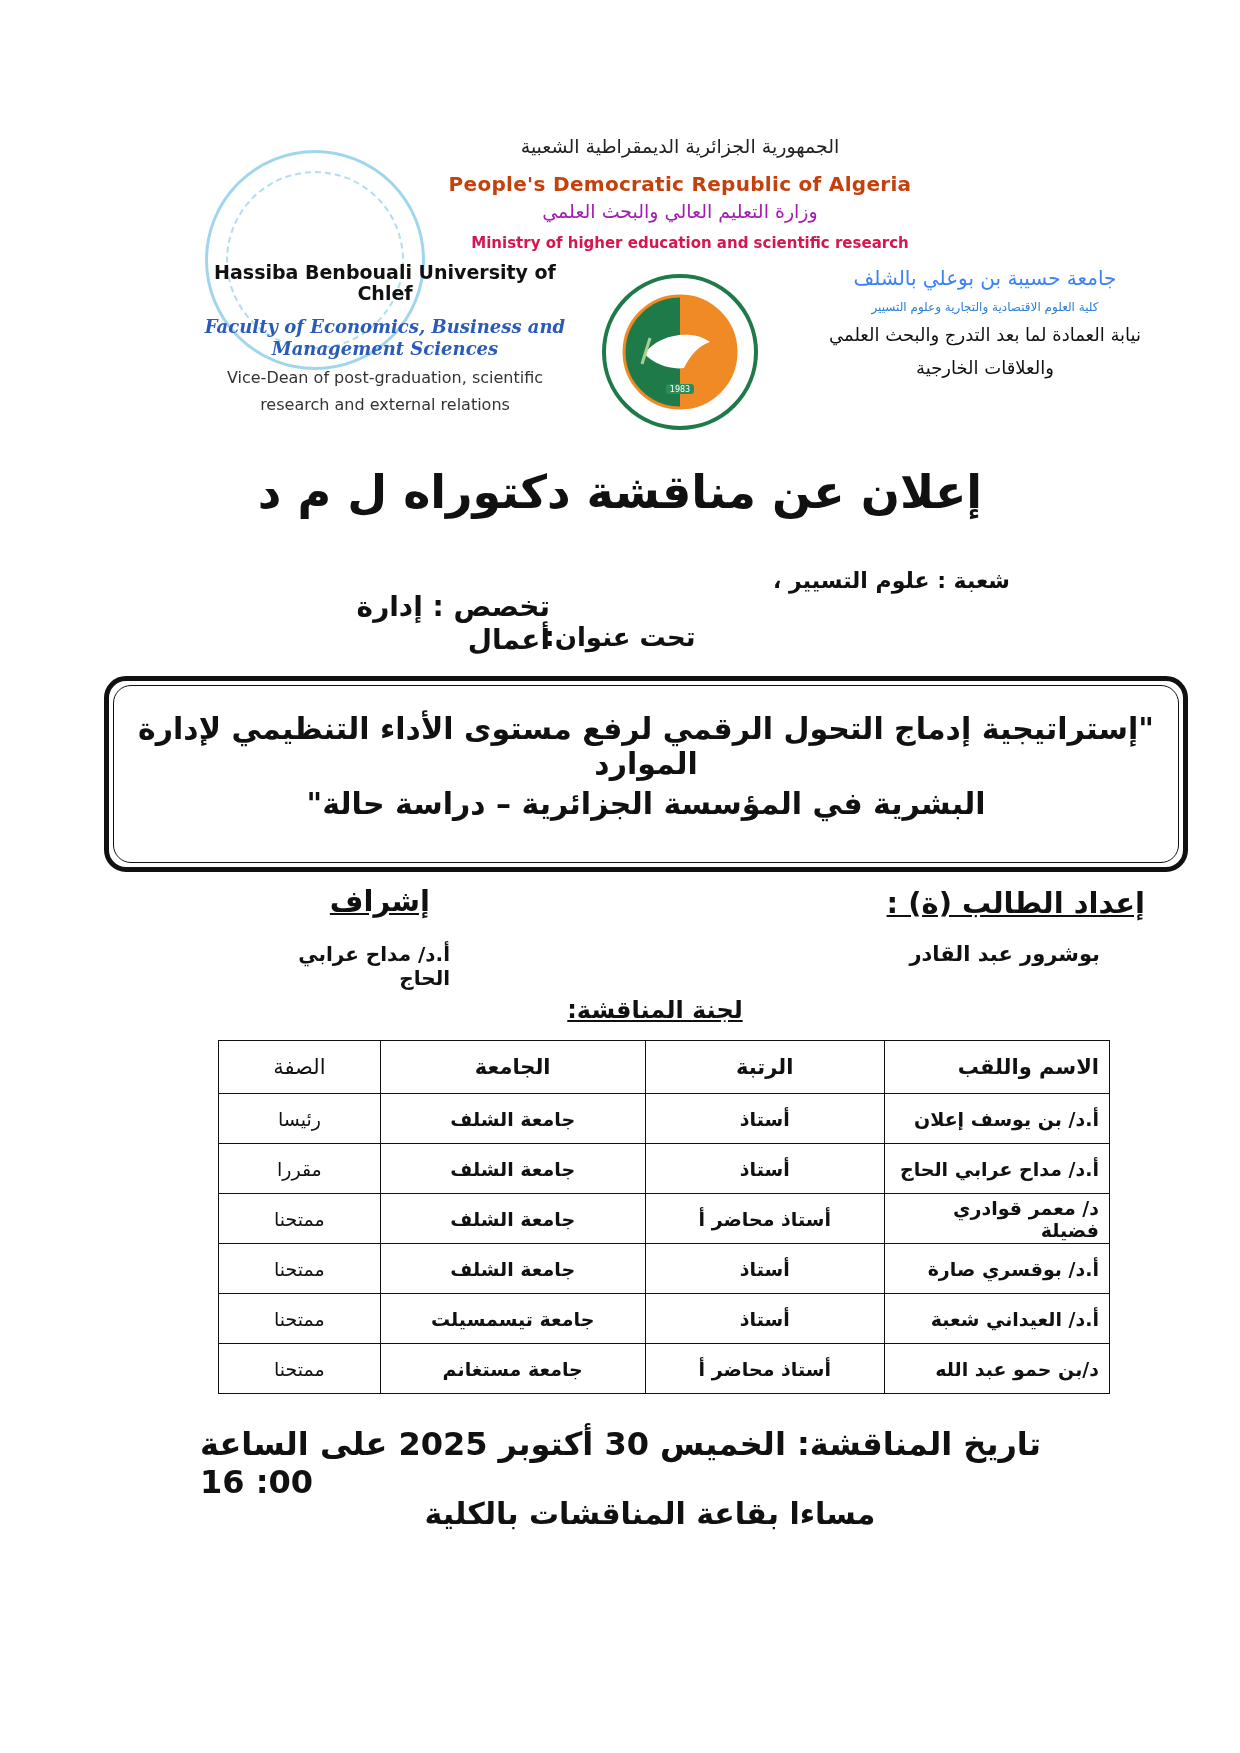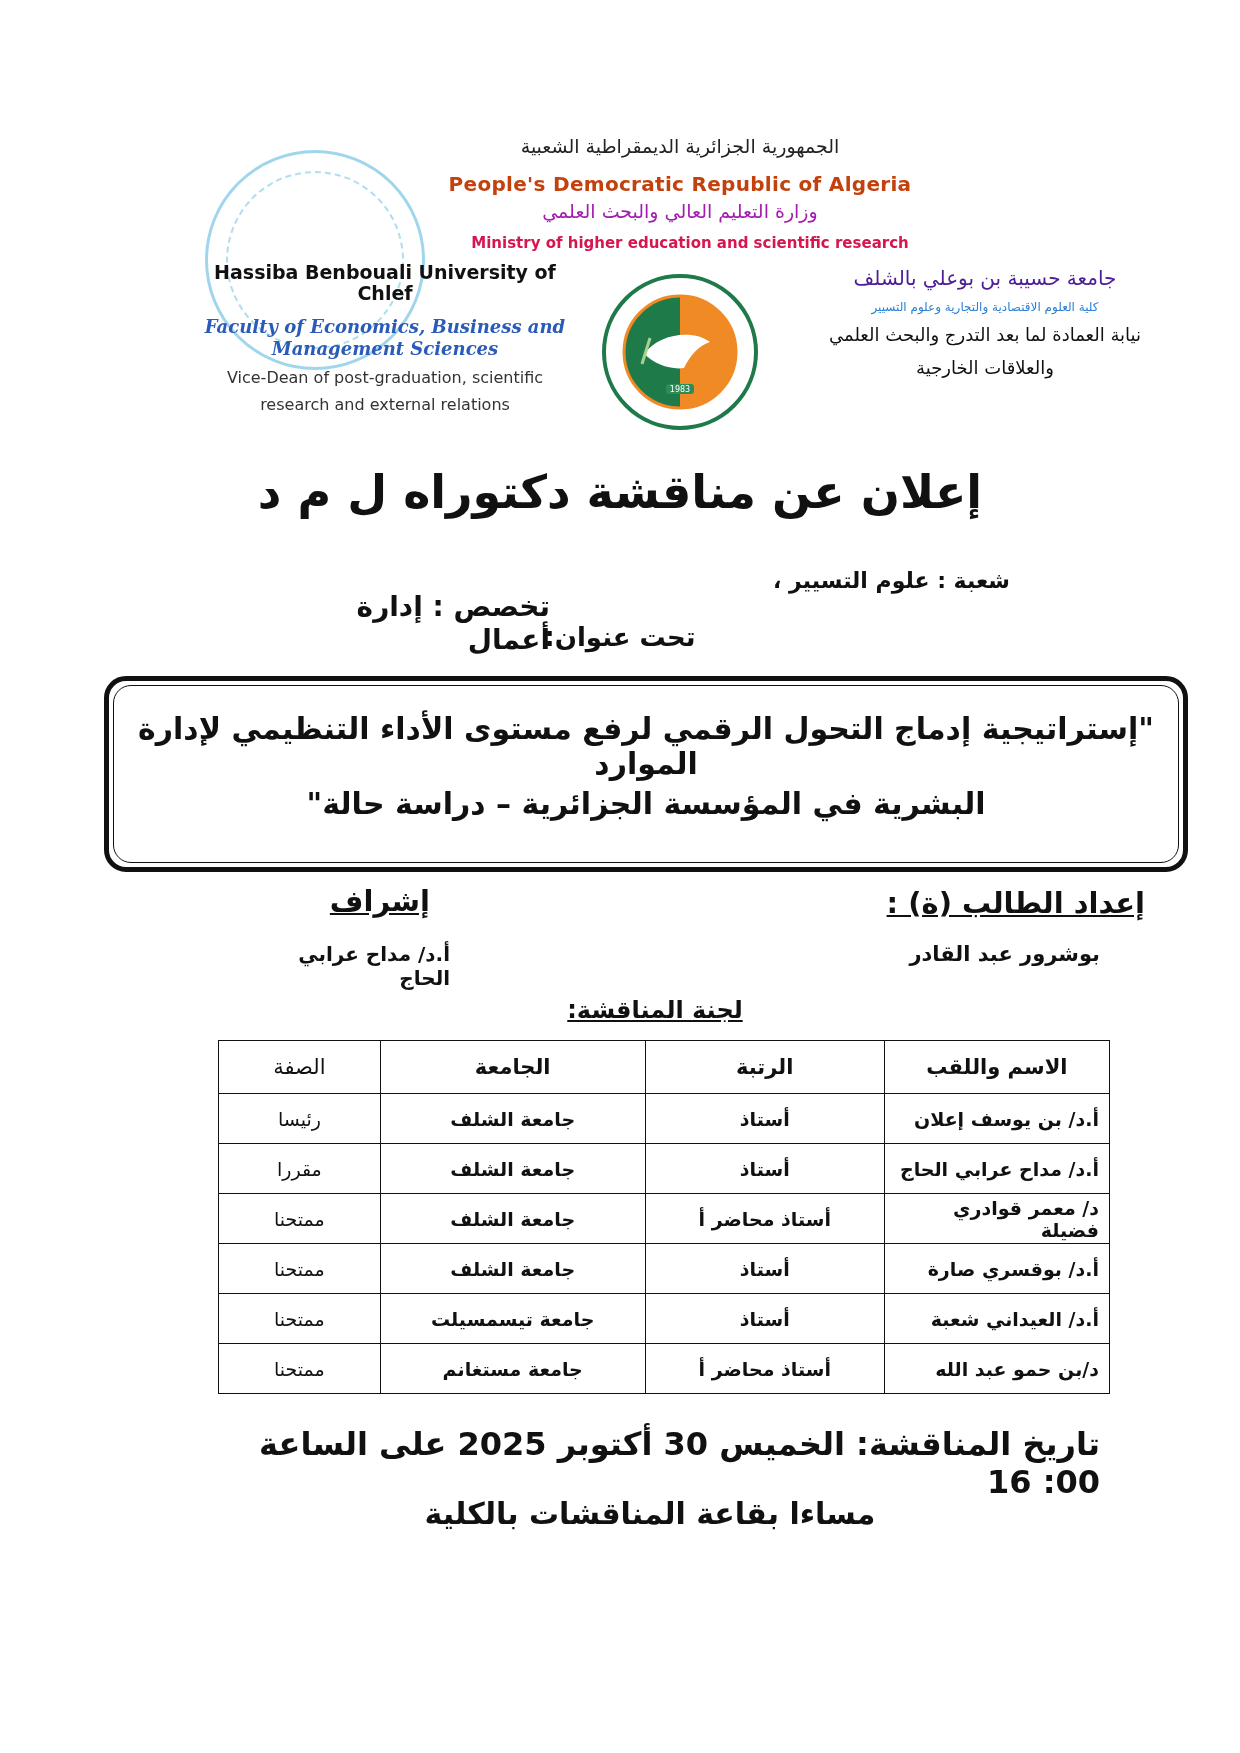--- a/index.html
+++ b/index.html
@@ -13,21 +13,21 @@
   #hdr-en-country { left:440px; top:172px; width:480px; font-size:20px; font-weight:bold; color:#c2410c; letter-spacing:0.3px; }
   #hdr-ar-ministry { left:440px; top:200px; width:480px; font-size:19px; color:#a21caf; }
   #hdr-en-ministry { left:430px; top:234px; width:520px; font-size:15px; font-weight:bold; color:#d6174f; }
 
   #left-block { left:190px; top:262px; width:390px; }
   #uni-en { font-size:19px; font-weight:bold; color:#111; line-height:21px; text-align:center; }
   #fac-en { font-family:"DejaVu Serif", serif; font-style:italic; font-weight:bold; font-size:18px; color:#2a5bb8; line-height:22px; text-align:center; margin-top:12px; }
   #vice-en { font-size:16px; color:#333; line-height:27px; text-align:center; margin-top:4px; }
 
   #right-block { left:785px; top:266px; width:400px; }
-  #uni-ar { font-size:20px; text-align:center; color:#4c1d95; }
+  #uni-ar { font-size:20px; text-align:center; color:#3b82f6; }
   #fac-ar { font-size:12px; text-align:center; color:#2a7ed3; margin-top:10px; }
   #vice-ar-1 { font-size:18px; text-align:center; color:#111; margin-top:10px; }
   #vice-ar-2 { font-size:18px; text-align:center; color:#111; margin-top:12px; }
 
   
   #stamp { left:205px; top:150px; width:220px; height:220px; border-radius:50%; border:3px solid rgba(80,180,220,0.55); box-sizing:border-box; }
   #stamp::after { content:""; position:absolute; left:18px; top:18px; right:18px; bottom:18px; border-radius:50%; border:2px dashed rgba(80,180,220,0.45); }
 
   
   #logo { left:600px; top:272px; width:160px; height:160px; }
@@ -49,26 +49,26 @@
   #student-name { left:860px; top:942px; width:240px; font-size:21px; font-weight:bold; text-align:right; }
   #supervision-label { left:300px; top:884px; width:130px; font-size:29px; font-weight:bold; text-align:right; text-decoration:underline; }
   #supervisor-name { left:250px; top:942px; width:200px; font-size:20px; font-weight:bold; text-align:right; }
 
   #committee-label { left:560px; top:996px; width:190px; font-size:24px; font-weight:bold; text-align:center; text-decoration:underline; }
 
   
   #committee-table { left:218px; top:1040px; width:892px; border-collapse:collapse; direction:rtl; }
   #committee-table td, #committee-table th { border:1.5px solid #111; height:49px; font-size:19px; font-weight:bold; padding:0 10px; }
   #committee-table th { font-size:21px; height:52px; }
-  .c-name { width:220px; }
+  .c-name { width:220px; text-align:right; }
   .c-rank { width:238px; text-align:center; }
   .c-uni { width:262px; text-align:center; }
   .c-role { width:152px; text-align:center; font-weight:normal !important; }
 
-  #date-line { left:200px; top:1425px; width:900px; font-size:32px; font-weight:bold; text-align:right; }
+  #date-line { left:200px; top:1425px; width:900px; font-size:32px; font-weight:bold; text-align:left; }
   #place-line { left:200px; top:1496px; width:900px; font-size:30px; font-weight:bold; text-align:center; }
 </style>
 </head>
 <body>
 
 <div id="stamp" class="abs"></div>
 
 <div id="hdr-ar-country" class="abs ar center">الجمهورية الجزائرية الديمقراطية الشعبية</div>
 <div id="hdr-en-country" class="abs center">People's Democratic Republic of Algeria</div>
 <div id="hdr-ar-ministry" class="abs ar center">وزارة التعليم العالي والبحث العلمي</div>

